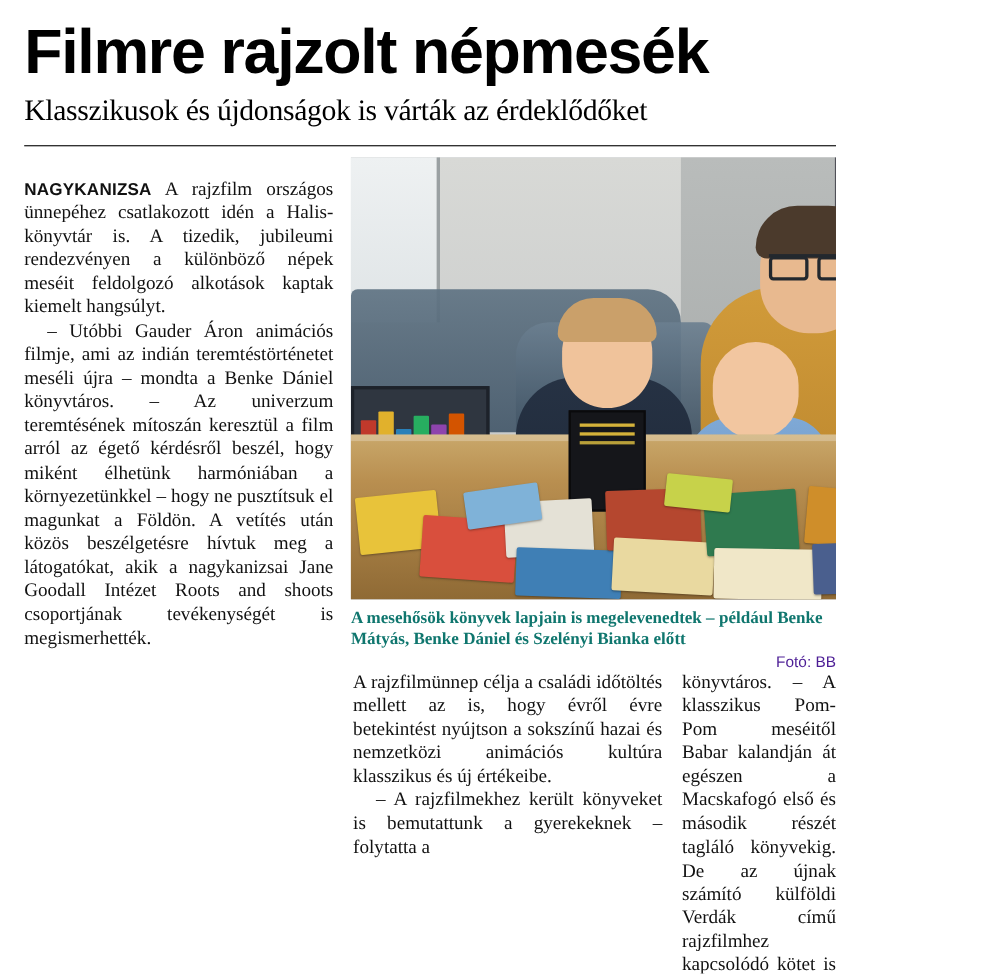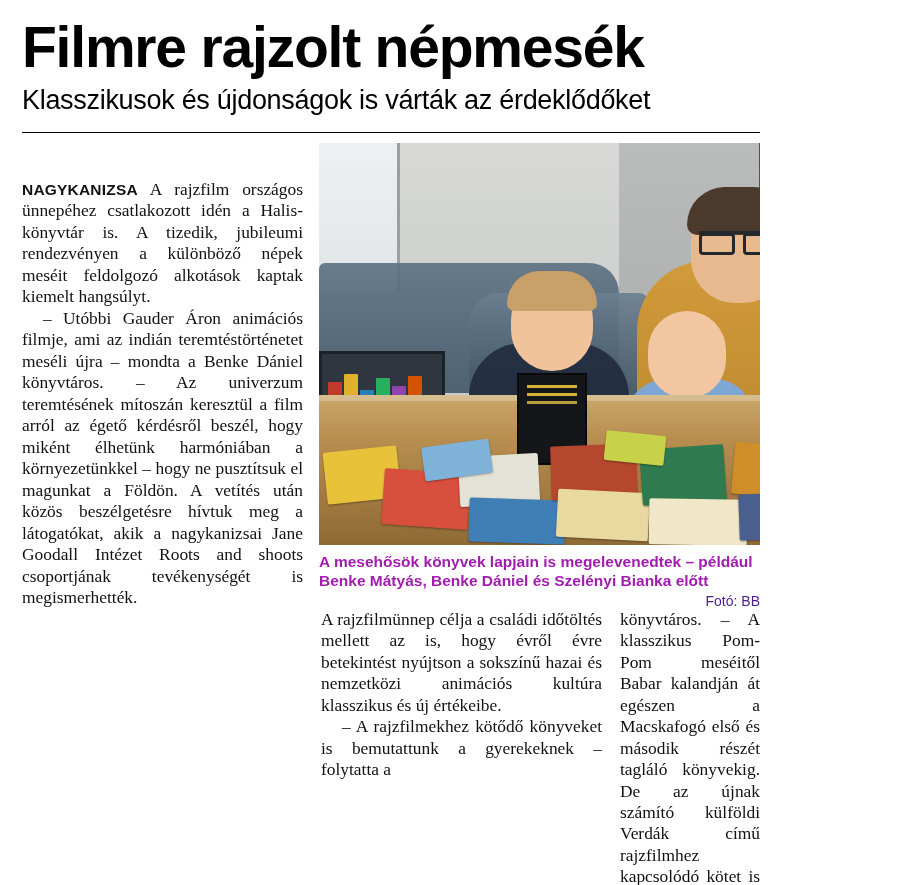--- a/index.html
+++ b/index.html
@@ -24,62 +24,62 @@
   .headline {
     font-family: "Liberation Sans", sans-serif;
     font-weight: bold;
     font-size: 57px;
     line-height: 1.02;
     letter-spacing: -1.2px;
     color: #000;
     margin: 0 0 10px 0;
   }
   .subhead {
-    font-family: Liberation Sans, sans-serif;
+    font-family: Liberation Serif, serif;
     font-weight: normal;
     font-size: 27px;
     line-height: 1.1;
     color: #000;
     margin: 0 0 16px 0;
     letter-spacing: -0.3px;
   }
   .rule {
     border: 0;
     border-top: 1px solid #000;
     margin: 0 0 10px 0;
   }
 
   
   .top-block {
     display: flex;
     gap: 16px;
-    align-items: flex-end;
+    align-items: center;
   }
   .col-left {
     width: 281px;
     flex: 0 0 281px;
   }
   .photo-block {
     flex: 1 1 auto;
     width: 566px;
   }
   .photo {
     position: relative;
     width: 100%;
     height: 402px;
     overflow: hidden;
     background: #cfd3d6;
   }
   .caption {
-    font-family: Liberation Sans, sans-serif;
+    font-family: Liberation Serif, serif;
     font-weight: bold;
     font-size: 15.5px;
     line-height: 1.22;
     margin-top: 8px;
-    color: #a21caf;
+    color: #0f766e;
   }
   .credit {
     font-family: "Liberation Sans", sans-serif;
     font-size: 14px;
     text-align: right;
     color: #4c1d95;
     margin-top: 2px;
   }
 
   
@@ -306,21 +306,21 @@
       <div class="caption">A mesehősök könyvek lapjain is megelevenedtek – például Benke Mátyás, Benke Dániel és Szelényi Bianka előtt</div>
       <div class="credit">Fotó: BB</div>
     </div>
   </div>
 
   <div class="bottom-block">
     <div class="bcol"></div>
 
     <div class="bcol">
       <p class="body first">A rajzfilmünnep célja a családi időtöltés mellett az is, hogy évről évre betekintést nyújtson a sokszínű hazai és nemzetközi animációs kultúra klasszikus és új értékeibe.</p>
-      <p class="body">– A rajzfilmekhez kötődő könyveket is bemutattunk a gyerekeknek – folytatta a</p>
+      <p class="body">– A rajzfilmekhez került könyveket is bemutattunk a gyerekeknek – folytatta a</p>
     </div>
 
     <div class="bcol wide">
       <p class="body first">könyvtáros. – A klasszikus Pom-Pom meséitől Babar kalandján át egészen a Macskafogó első és második részét tagláló könyvekig. De az újnak számító külföldi Verdák című rajzfilmhez kapcsolódó kötet is szóba került, melyeket ki is lehetett kölcsönözni.</p>
     </div>
   </div>
 
 </div>
 
 </body></html>

